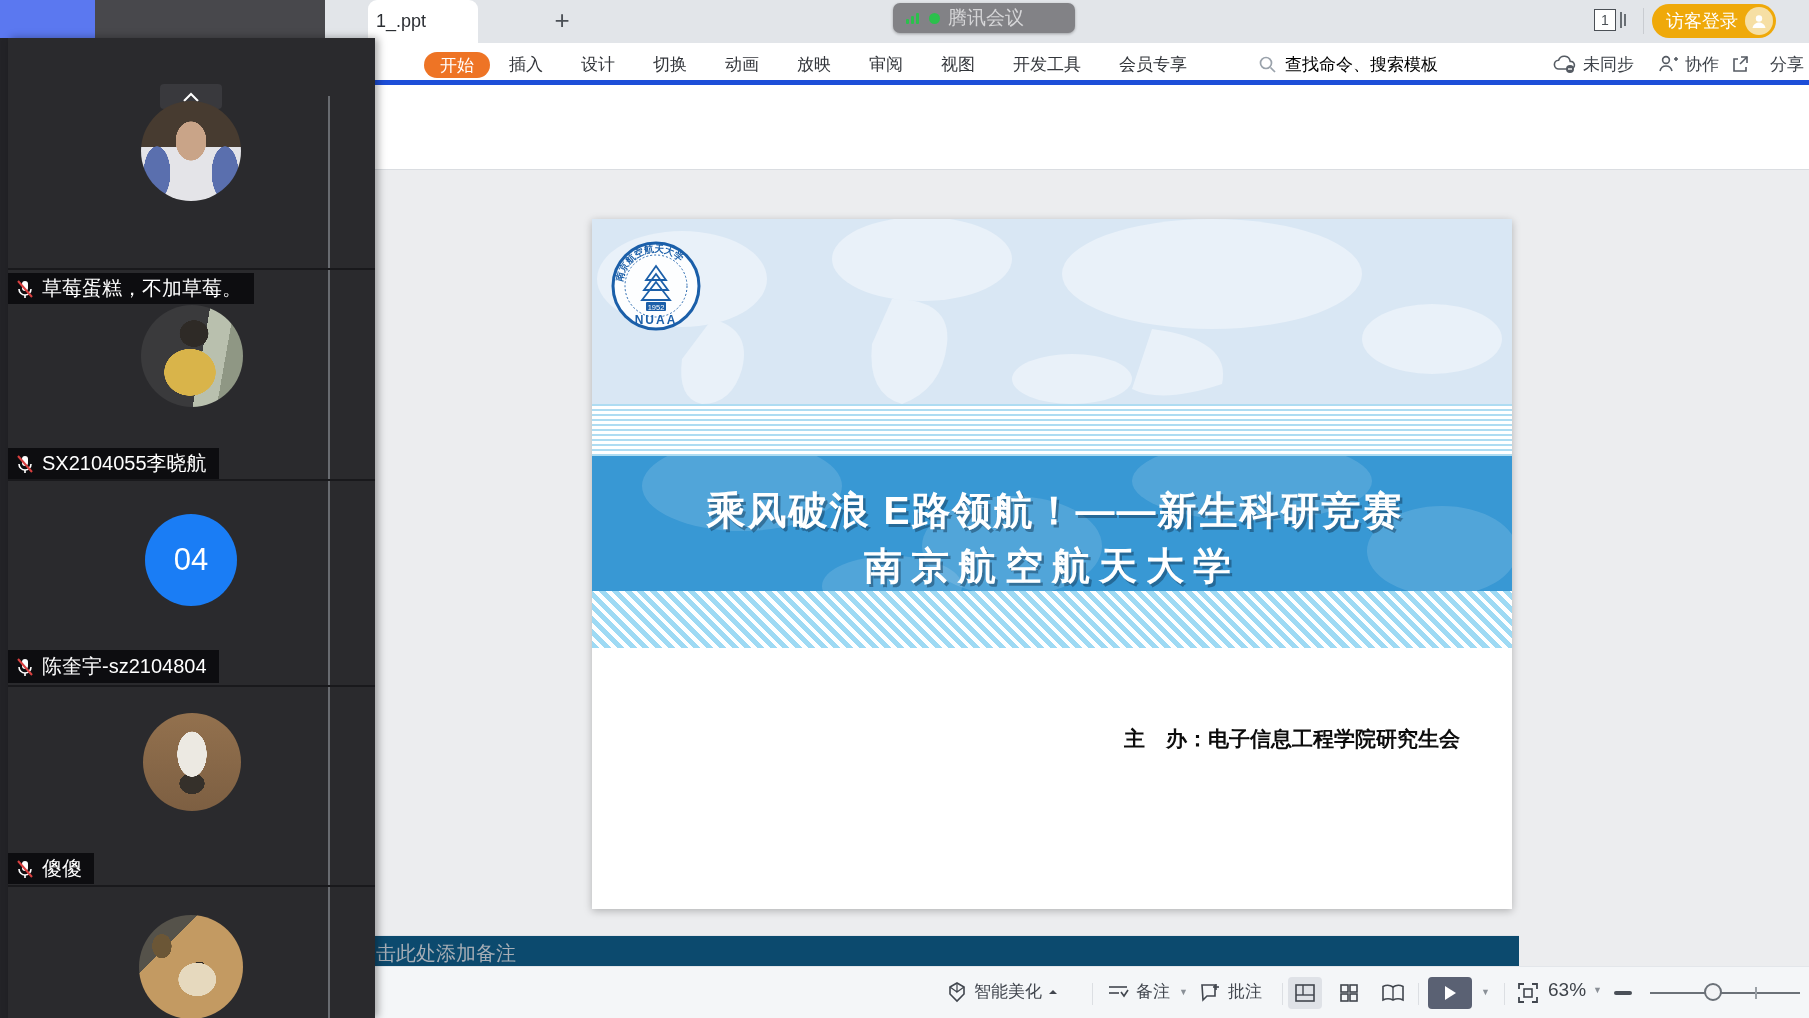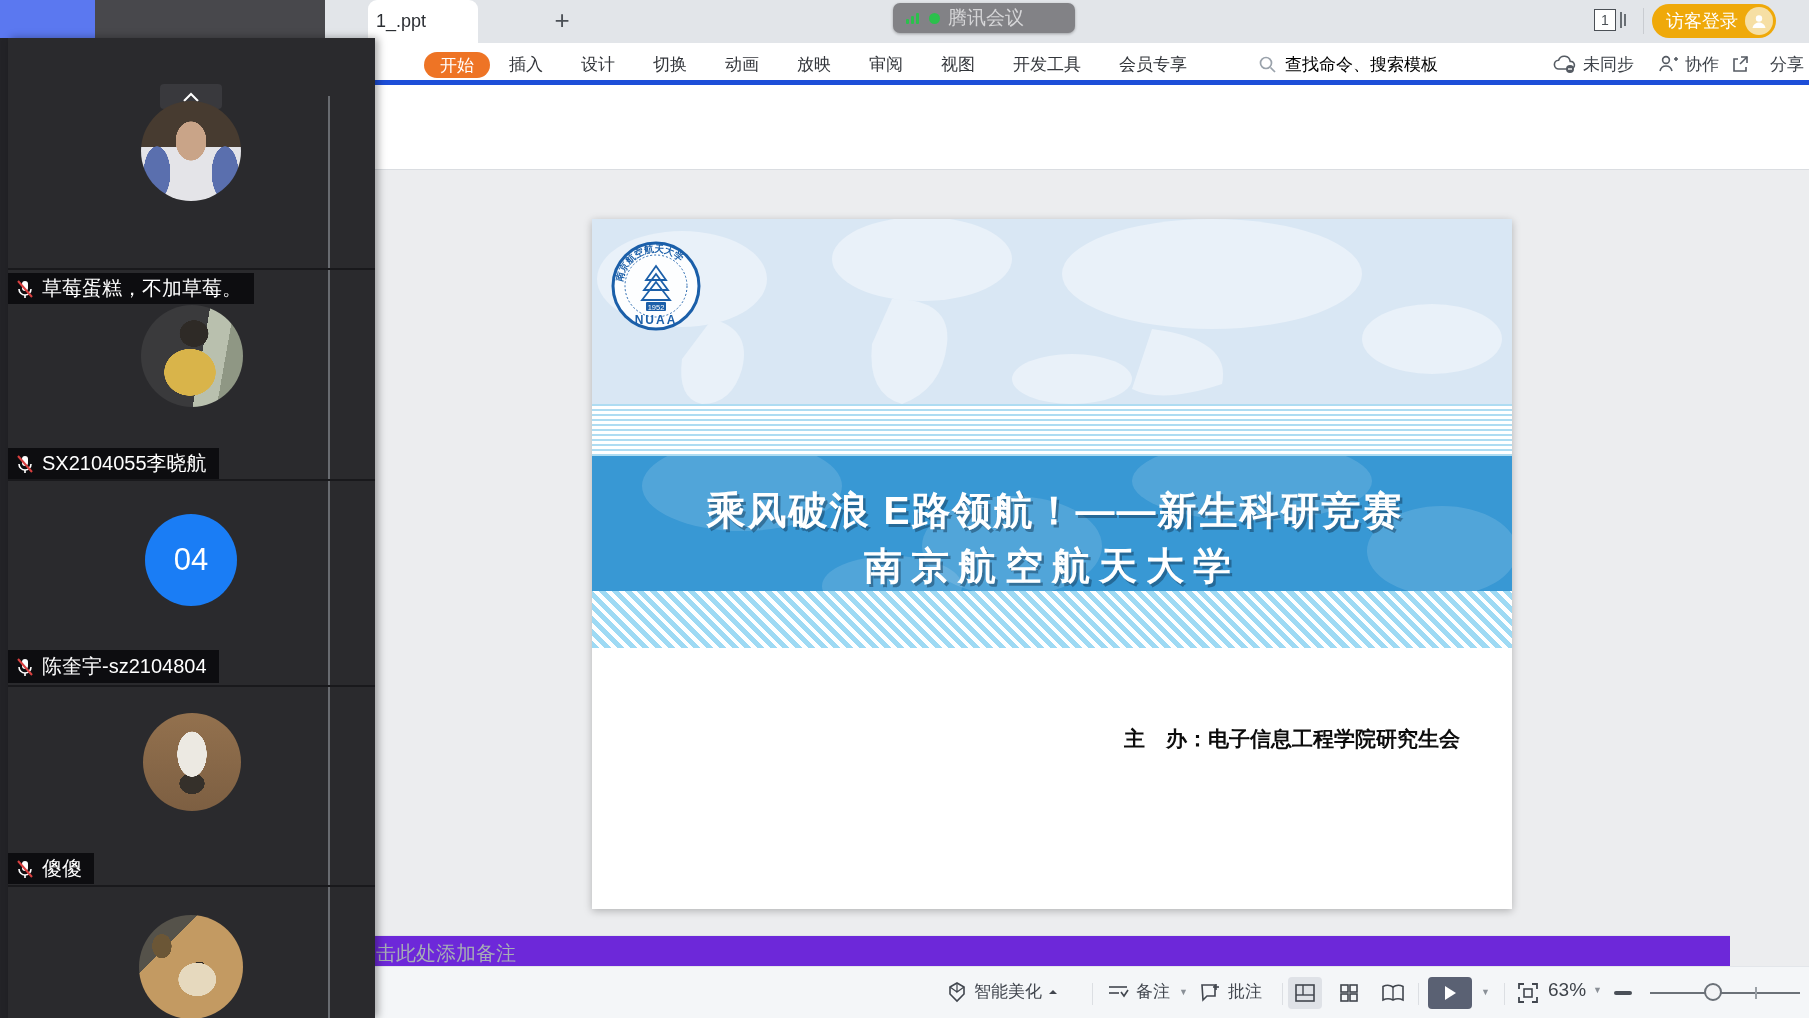--- a/index.html
+++ b/index.html
@@ -426,21 +426,21 @@
 
     <div class="a" style="left:0;top:372px;width:920px;height:57px;background:repeating-linear-gradient(45deg,#9EDAF4 0 5px,#ffffff 5px 9px);"></div>
 
     <div class="a" style="left:0;top:429px;width:920px;height:261px;background:#ffffff;text-decoration:underline;">
       <div class="a nowrap" style="left:532px;top:72px;font-size:21px;font-weight:800;color:#0c0c0c;line-height:37px;">
         <div>主　办：电子信息工程学院研究生会</div>
       </div>
     </div>
   </div>
 
-  <div class="a" style="left:0;top:935px;width:1730px;height:31px;background:#6d28d9;border-top:1px solid #E1E4E8;box-sizing:border-box;padding-left:39px;">
+  <div class="a" style="left:0;top:935px;width:1519px;height:31px;background:#0c4a6e;border-top:1px solid #E1E4E8;box-sizing:border-box;padding-left:39px;">
     <span class="a nowrap" style="left:376px;top:4px;font-size:20px;color:#A6ADB5;">击此处添加备注</span>
   </div>
 
   <div class="a" style="left:0;top:966px;width:1809px;height:52px;background:#F4F6F8;border-top:1px solid #E3E6EA;box-sizing:border-box;">
     <div class="a sb-ic" style="left:946px;top:13px;">
       <svg width="22" height="22" viewBox="0 0 22 22">
           <path d="M11 2l7 4v7l-7 7-7-7V6z" fill="none" stroke="#41464e" stroke-width="1.6"></path>
           <path d="M11 2v9l7-5M11 11L4 6" fill="none" stroke="#41464e" stroke-width="1.2"></path>
         </svg>
       <span>智能美化</span>

